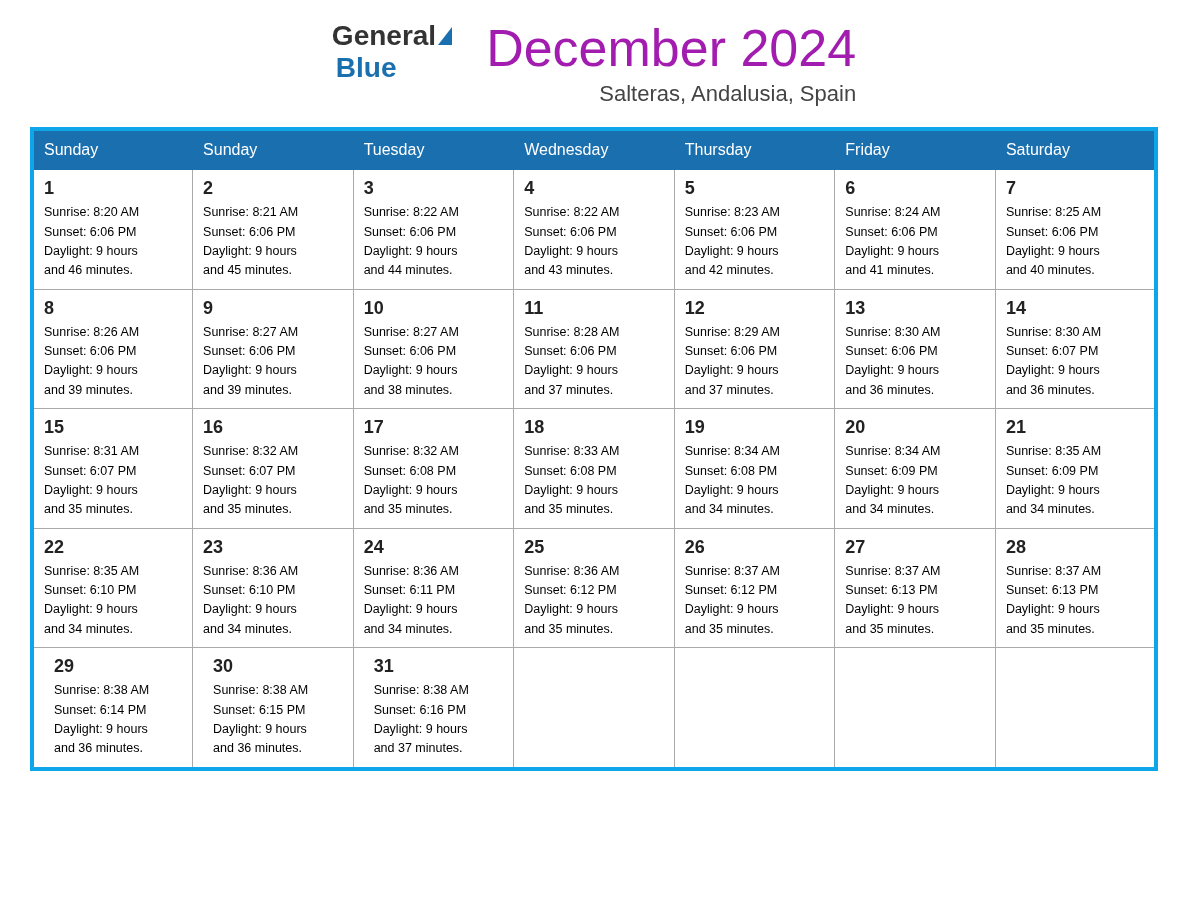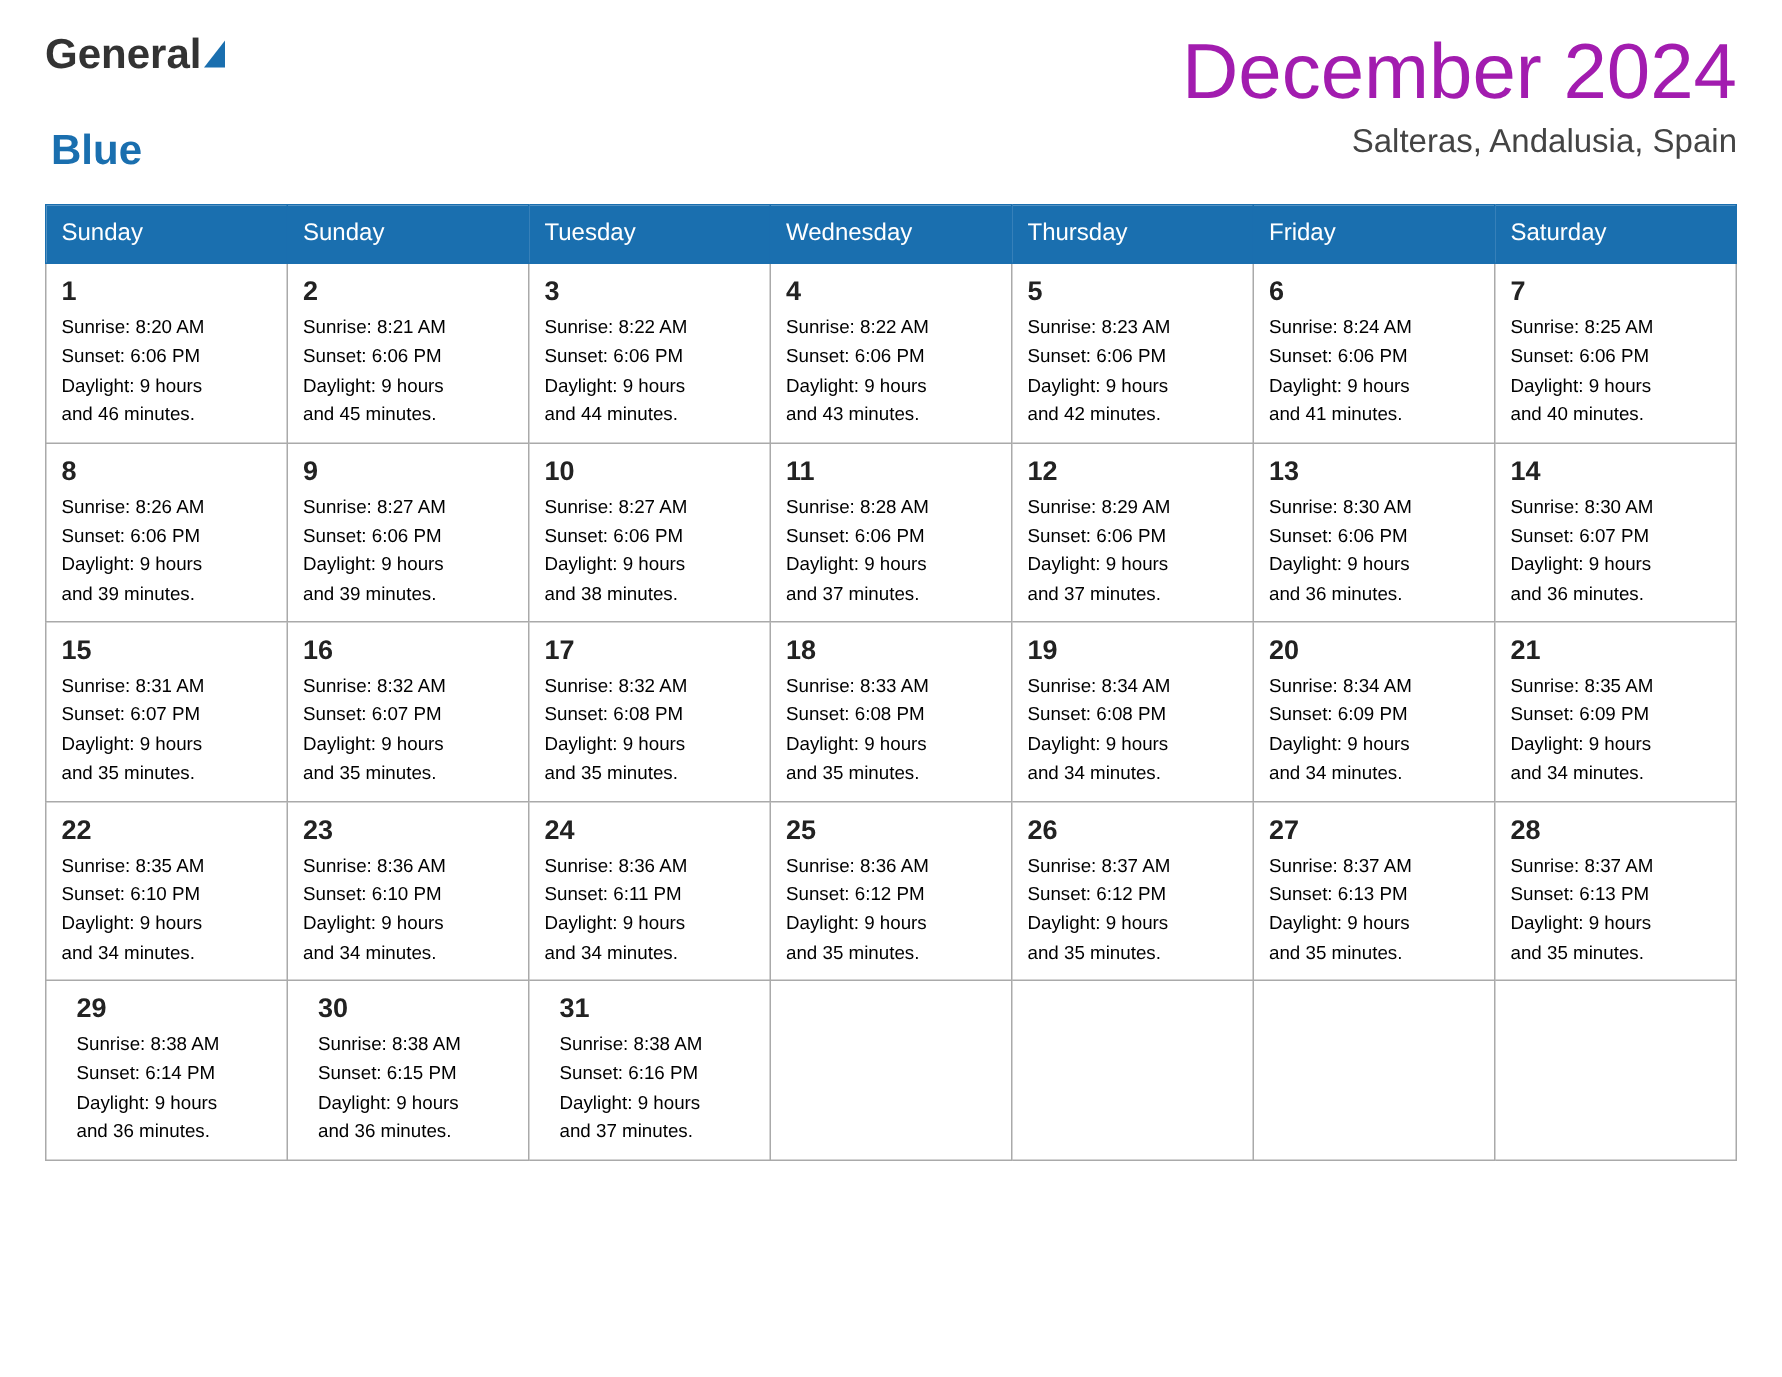--- a/index.html
+++ b/index.html
@@ -5,21 +5,21 @@
     * { box-sizing: border-box; margin: 0; padding: 0; }
     body {
       font-family: Arial, sans-serif;
       background: #ffffff;
       padding: 20px 30px;
       width: 1188px;
       min-height: 918px;
     }
     .header {
       display: flex;
-      justify-content: space-between;
+      justify-content: center;
       align-items: flex-start;
       margin-bottom: 20px;
       gap: 32px;
     }
     .logo {
       display: flex;
       flex-direction: column;
       align-items: flex-start;
     }
     .logo-text {
@@ -55,21 +55,21 @@
       line-height: 1.1;
     }
     .location {
       font-size: 22px;
       color: #444;
       margin-top: 4px;
     }
     .calendar {
       width: 100%;
       border-collapse: collapse;
-      border: 1px solid #0ea5e9;
+      border: 4px solid #0ea5e9;
     }
     .calendar th {
       background-color: #1a6faf;
       color: white;
       padding: 10px 10px;
       text-align: left;
       font-size: 16px;
       font-weight: normal;
       border: 1px solid #1a6faf;
     }
@@ -102,21 +102,21 @@
   </style>
 </head>
 <body>
 
 <div class="header">
   <div class="logo">
     <div class="logo-text">
       <span class="logo-general">General</span>
       <span class="logo-triangle"></span>
     </div>
-    <div style="margin-left: 4px; margin-top: 32px;">
+    <div style="margin-left: 4px;">
       <span class="logo-blue">Blue</span>
     </div>
   </div>
   <div class="title-section">
     <div class="month-title">December 2024</div>
     <div class="location">Salteras, Andalusia, Spain</div>
   </div>
 </div>
 
 <table class="calendar">

